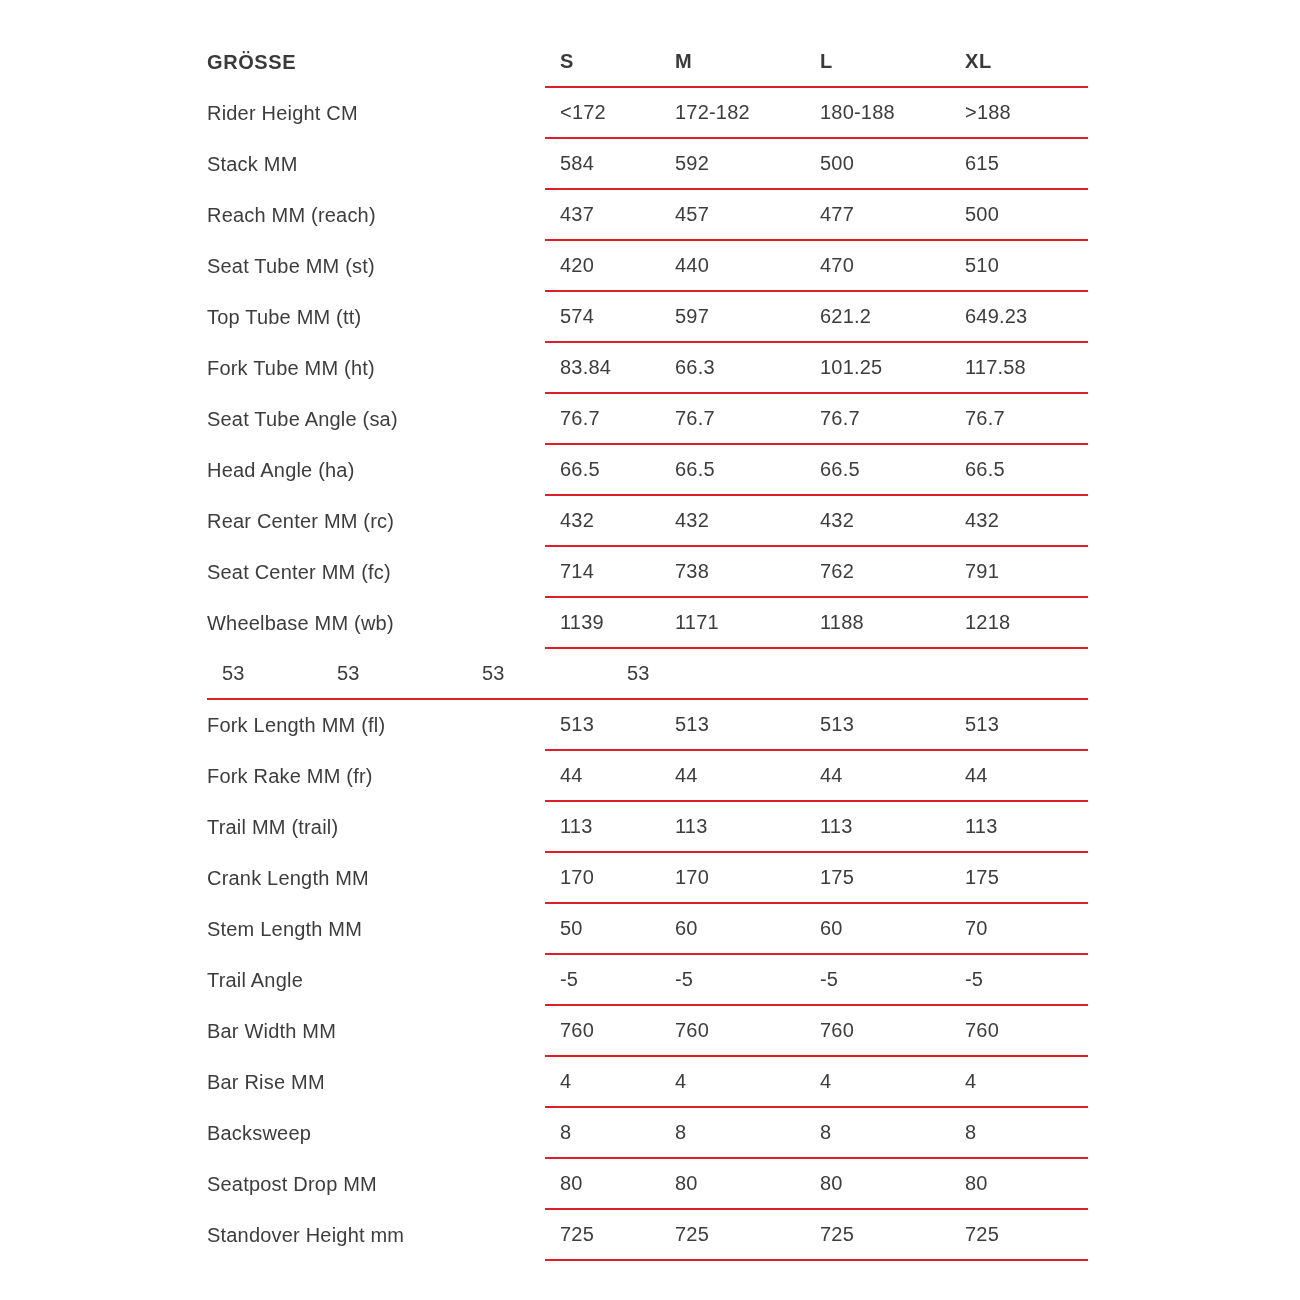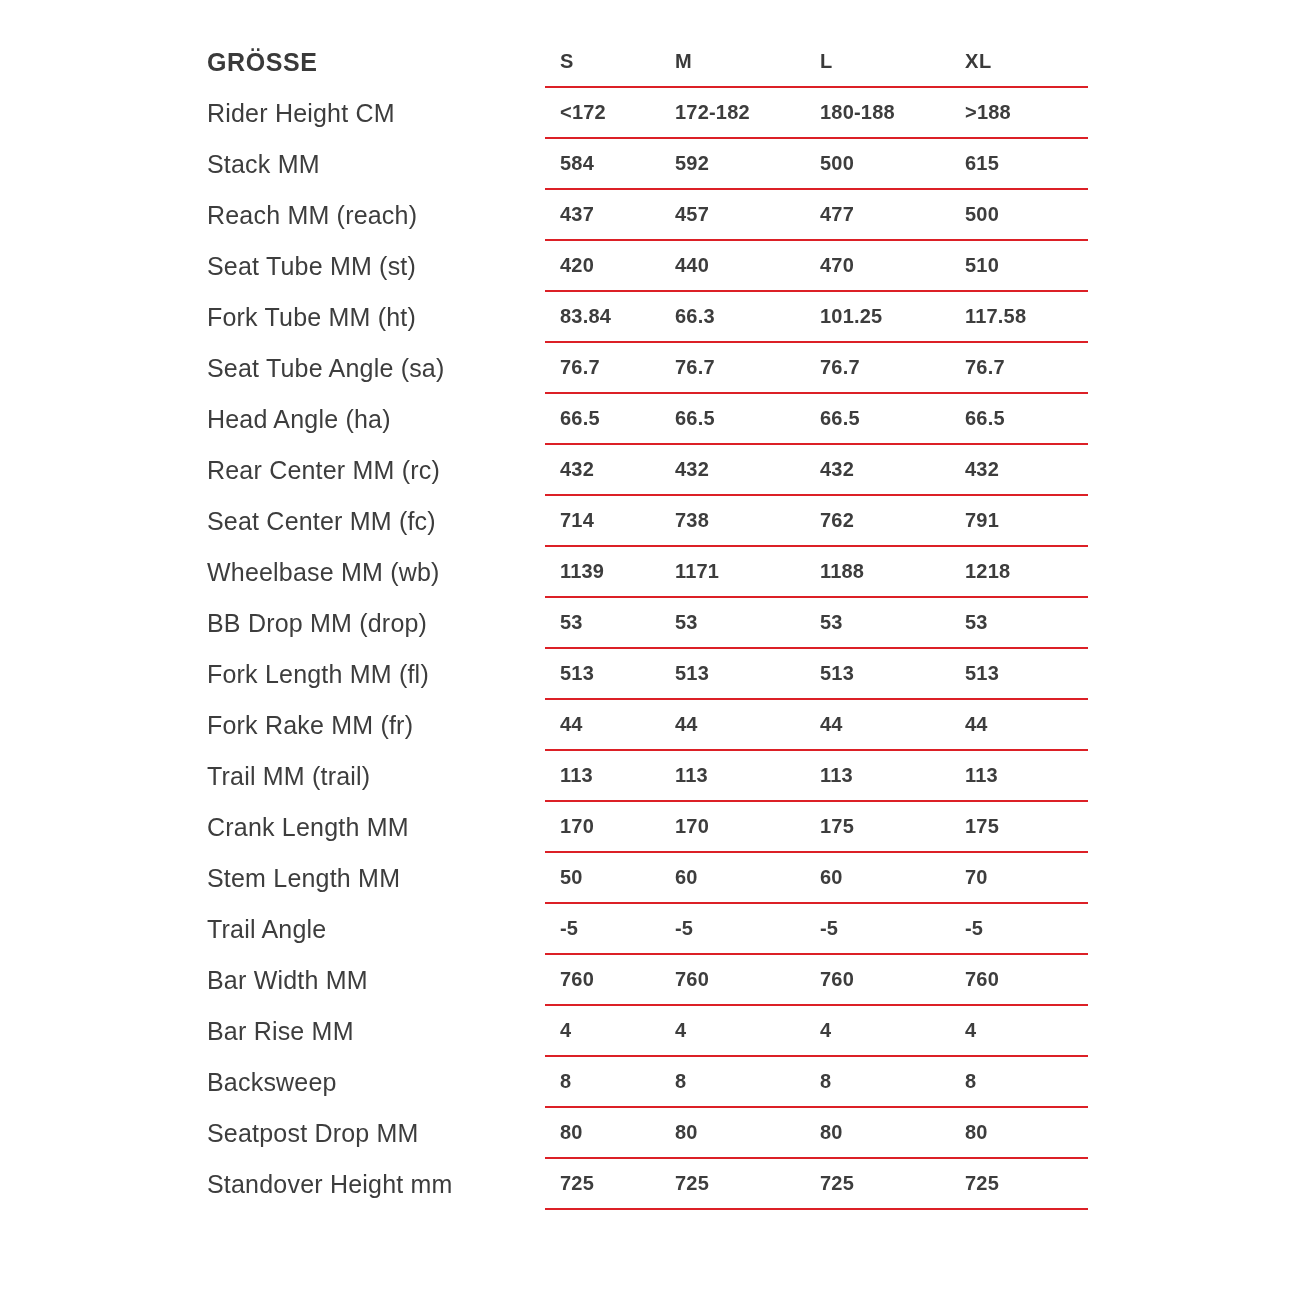--- a/index.html
+++ b/index.html
@@ -19,36 +19,35 @@
   }
   .row {
     display: flex;
     height: 51px;
     align-items: stretch;
   }
   .row-label {
     width: 338px;
     display: flex;
     align-items: center;
-    font-size: 25px;
+    font-size: 20px;
     letter-spacing: 0.2px;
     white-space: nowrap;
   }
   .row-values {
     flex: 1;
     display: grid;
     grid-template-columns: 115px 145px 145px 1fr;
     align-items: center;
     padding-left: 15px;
     box-sizing: border-box;
     border-bottom: 2px solid #dc2026;
     font-size: 20px;
     letter-spacing: 0.2px;
     white-space: nowrap;
-    font-weight: bold;
   }
   .header-row .row-label,
   .header-row .row-values {
     font-weight: bold;
     letter-spacing: 0.6px;
     color: #3a3a3a;
   }
   .cell, .col-head {
     display: block;
   }
@@ -97,20 +96,29 @@
       <div class="row">
         <div class="row-label">Seat Tube MM (st)</div>
         <div class="row-values">
           <span class="cell">420</span>
           <span class="cell">440</span>
           <span class="cell">470</span>
           <span class="cell">510</span>
         </div>
       </div>
       <div class="row">
+        <div class="row-label">Top Tube MM (tt)</div>
+        <div class="row-values">
+          <span class="cell">574</span>
+          <span class="cell">597</span>
+          <span class="cell">621.2</span>
+          <span class="cell">649.23</span>
+        </div>
+      </div>
+      <div class="row">
         <div class="row-label">Fork Tube MM (ht)</div>
         <div class="row-values">
           <span class="cell">83.84</span>
           <span class="cell">66.3</span>
           <span class="cell">101.25</span>
           <span class="cell">117.58</span>
         </div>
       </div>
       <div class="row">
         <div class="row-label">Seat Tube Angle (sa)</div>
@@ -151,21 +159,20 @@
       <div class="row">
         <div class="row-label">Wheelbase MM (wb)</div>
         <div class="row-values">
           <span class="cell">1139</span>
           <span class="cell">1171</span>
           <span class="cell">1188</span>
           <span class="cell">1218</span>
         </div>
       </div>
       <div class="row">
-        <div class="row-label">BB Drop MM (drop)</div>
         <div class="row-values">
           <span class="cell">53</span>
           <span class="cell">53</span>
           <span class="cell">53</span>
           <span class="cell">53</span>
         </div>
       </div>
       <div class="row">
         <div class="row-label">Fork Length MM (fl)</div>
         <div class="row-values">

